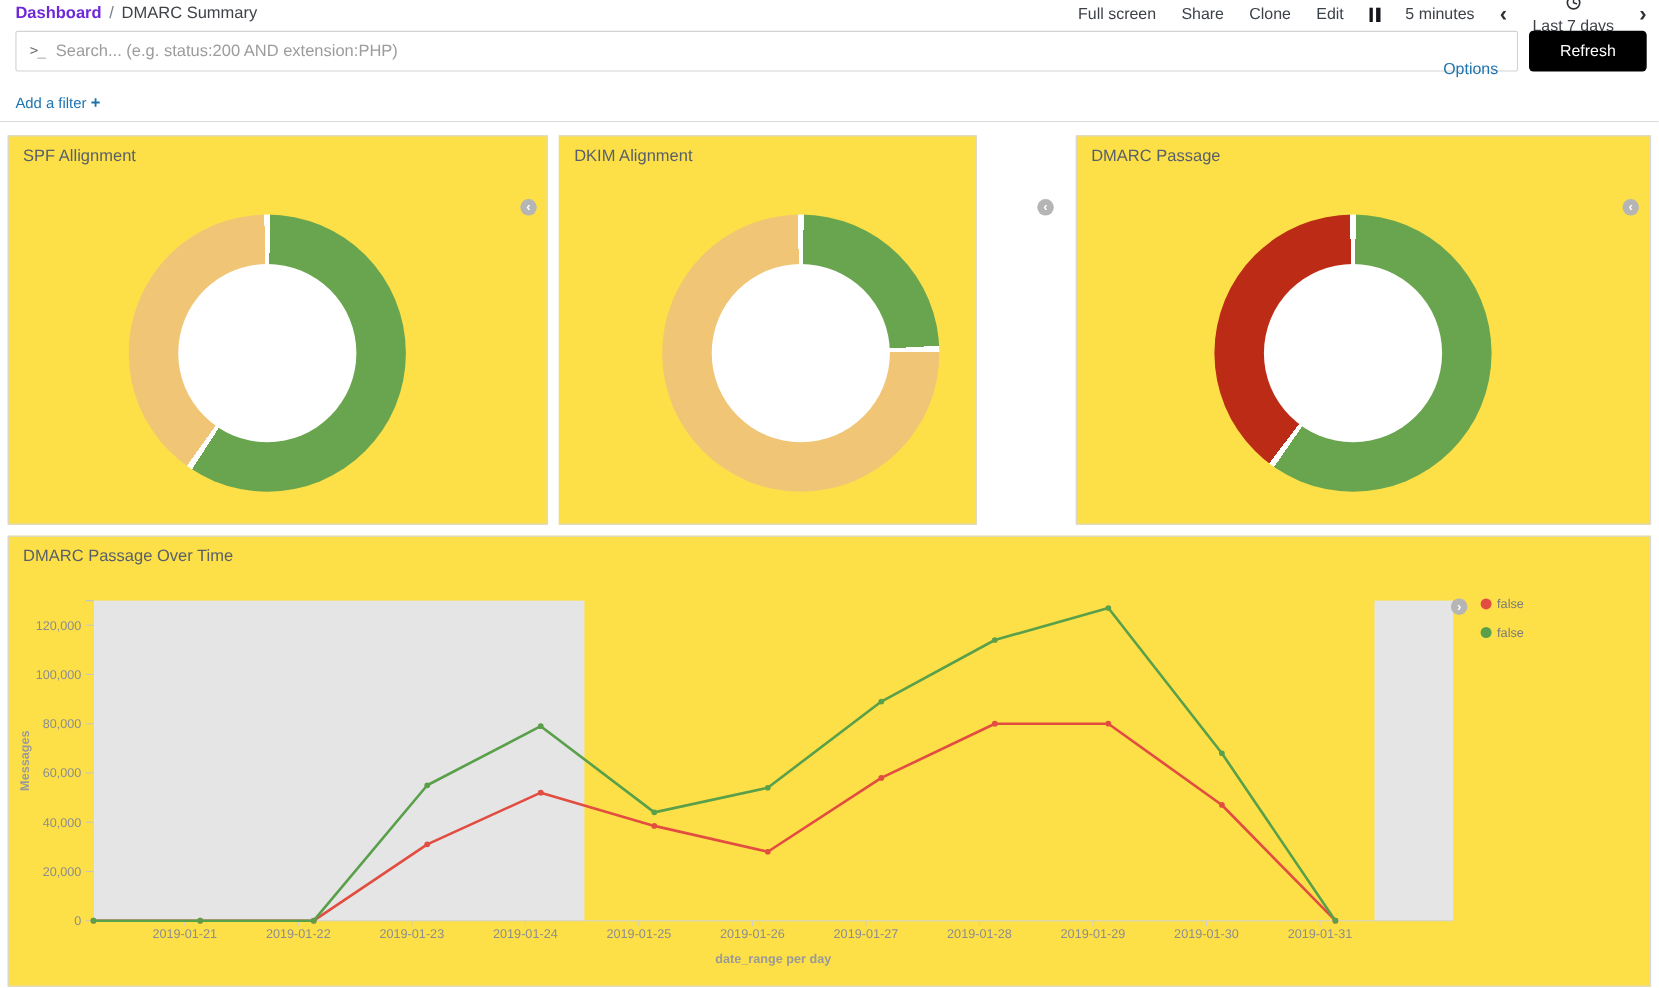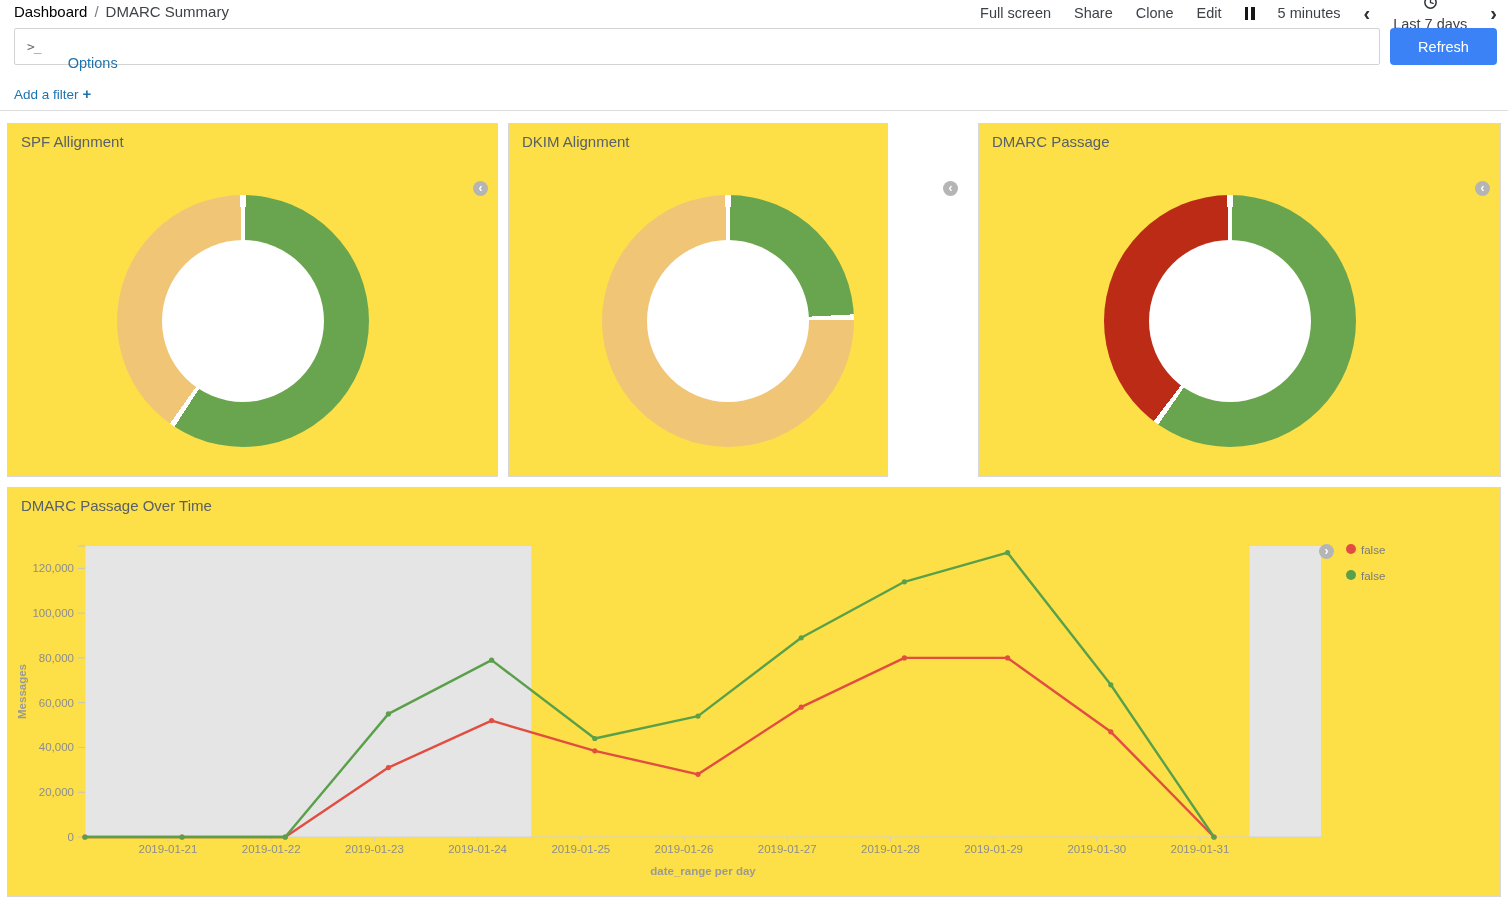--- a/index.html
+++ b/index.html
@@ -3,21 +3,21 @@
 <meta charset="utf-8">
 <style>
   * { margin:0; padding:0; box-sizing:border-box; }
   html,body { background:#fff; }
   body { width:1508px; height:898px; position:relative; overflow:hidden;
          font-family:"Liberation Sans","DejaVu Sans",sans-serif; color:#3f4248; }
 
   
   .topnav { position:absolute; top:0; left:0; width:1508px; height:26px; }
   .breadcrumb { position:absolute; left:14px; top:3px; font-size:15px; }
-  .breadcrumb a { color:#000000; text-decoration:none; cursor:pointer; }
+  .breadcrumb a { color:#6d28d9; text-decoration:none; cursor:pointer;font-weight:bold; }
   .crumb-sep { color:#767d87; margin:0 7px; }
   .crumb-current { color:#3f4248; }
   .nav-right { position:absolute; right:11px; top:0; height:26px;
                display:flex; align-items:center; gap:23px; font-size:14.5px; color:#3d4249; }
   .nav-item { cursor:pointer; white-space:nowrap; }
   .pause-icon { display:inline-flex; gap:3px; cursor:pointer; }
   .pause-icon i { display:block; width:3.5px; height:13px; background:#15161a; }
   .chev-nav { font-size:20px; font-weight:bold; color:#2e3138; cursor:pointer; line-height:14px; }
   .timepick { display:flex; align-items:center; gap:6px; cursor:pointer;flex-direction:column; }
 
@@ -25,21 +25,21 @@
   .search-wrap { position:absolute; left:14px; top:28px; width:1366px; height:37px;
                  background:#fff; border:1px solid #d3d3d3; border-radius:2px;
                  display:flex; align-items:center; }
   .search-prompt { font-family:"DejaVu Sans Mono","Liberation Mono",monospace;
                    color:#6d6d6d; font-size:13px; padding:0 10px 0 12px; letter-spacing:-1px; }
   .search-input { flex:1; border:none; outline:none; font-size:15px; color:#3f4248;
                   font-family:inherit; background:transparent; }
   .search-input::placeholder { color:#9c9c9c; }
   .options-link { color:#1e73af; font-size:14.5px; padding:0 17px; cursor:pointer;margin-top:32px; }
   .refresh-btn { position:absolute; left:1390px; top:28px; width:107px; height:37px;
-                 background:#3b82f6; border:none; border-radius:4px; color:#fff;
+                 background:#000000; border:none; border-radius:4px; color:#fff;
                  font-size:14.5px; font-family:inherit; cursor:pointer; }
   .filter-add { position:absolute; left:14px; top:85px; font-size:13.5px;
                 color:#1e73af; cursor:pointer; }
   .filter-add .plus { font-weight:bold; font-size:15px; margin-left:4px; }
   .header-sep { position:absolute; left:0; top:110px; width:1508px;
                 border-top:1px solid #dcdcdc; }
 
   
   .panel { position:absolute; background:#fde047; border:1px solid #d8d8d8; }
   .panel-title { position:absolute; left:13px; top:9px; font-size:15px; color:#596069; }
@@ -83,20 +83,21 @@
         <polyline points="8,4.6 8,8 10.8,9" fill="none" stroke="#2e3138" stroke-width="1.4" stroke-linecap="round"></polyline>
       </svg>
       <span>Last 7 days</span>
     </span>
     <span class="chev-nav">›</span>
   </div>
 </div>
 
 <div class="search-wrap">
   <span class="search-prompt">&gt;_</span>
+  <input class="search-input" placeholder="Search... (e.g. status:200 AND extension:PHP)" style="">
   <span class="options-link">Options</span>
 </div>
 <button class="refresh-btn">Refresh</button>
 
 <div class="filter-add">
   <span>Add a filter</span><span class="plus">+</span>
 </div>
 <div class="header-sep"></div>
 
 <div class="panel" style="left:7px; top:123px; width:491px; height:354px">

